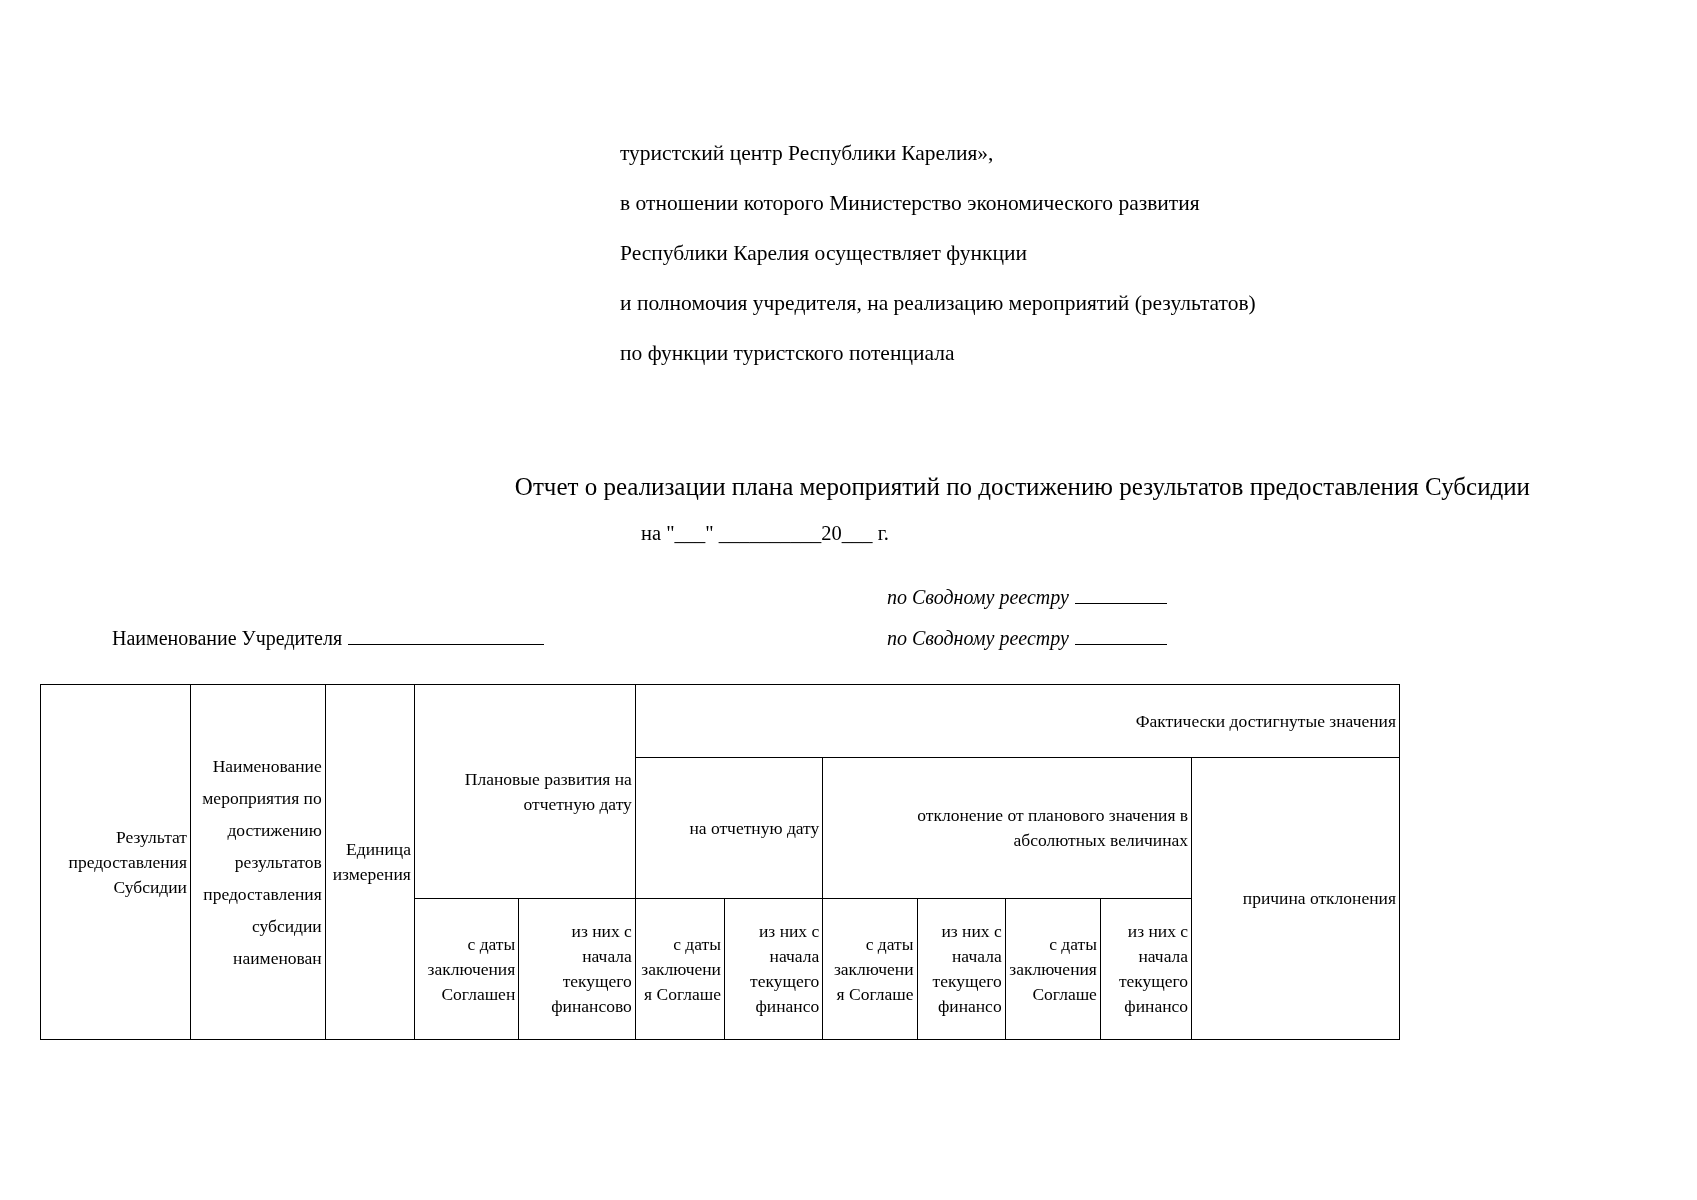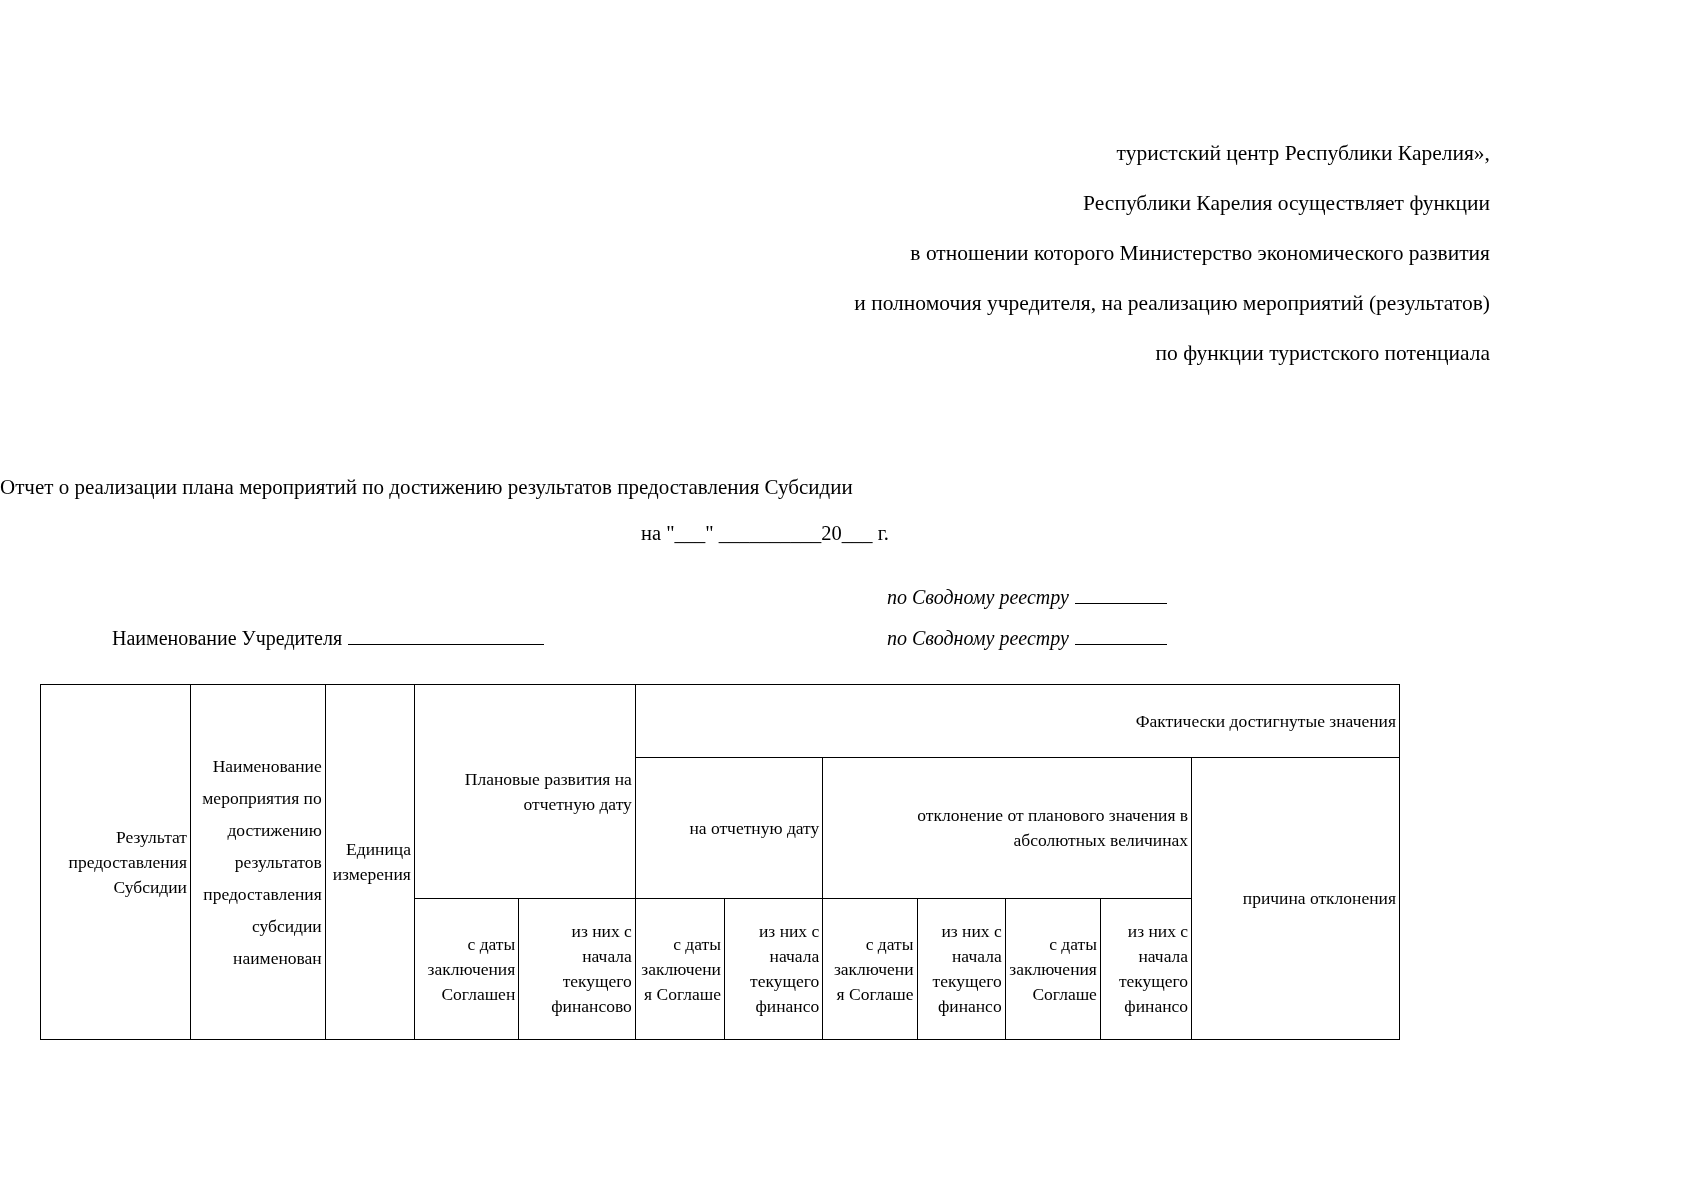--- a/index.html
+++ b/index.html
@@ -21,36 +21,35 @@
     inset: 0;
     background: #ffffff;
   }
 
   
   .preamble {
     position: absolute;
     left: 620px;
     top: 128px;
     width: 870px;
-    text-align: right;
   }
   .preamble .pline {
     font-size: 21.5px;
     line-height: 50px;
     white-space: nowrap;
   }
 
   
   .report-title {
     position: absolute;
     left: 0px;
     top: 472px;
     width: 1530px;
-    text-align: left;
-    font-size: 21px;
+    text-align: right;
+    font-size: 25px;
     line-height: 30px;
   }
   .report-date {
     position: absolute;
     left: 0px;
     top: 518px;
     width: 1530px;
     text-align: center;
     font-size: 20.5px;
     line-height: 30px;
@@ -134,22 +133,22 @@
 
   .vlong { line-height: 32px; }
 </style>
 </head>
 <body>
 
 <div class="page">
 
   <div class="preamble">
     <div class="pline">туристский центр Республики Карелия»,</div>
+    <div class="pline">в отношении которого Министерство экономического развития</div>
     <div class="pline">Республики Карелия осуществляет функции</div>
-    <div class="pline">в отношении которого Министерство экономического развития</div>
     <div class="pline">и полномочия учредителя, на реализацию мероприятий (результатов)</div>
     <div class="pline">по функции туристского потенциала</div>
   </div>
 
   <div class="report-title">Отчет о реализации плана мероприятий по достижению результатов предоставления Субсидии</div>
   <div class="report-date">на "___" __________20___ г.</div>
 
   <div class="form-rows">
 
     <div class="form-row">

